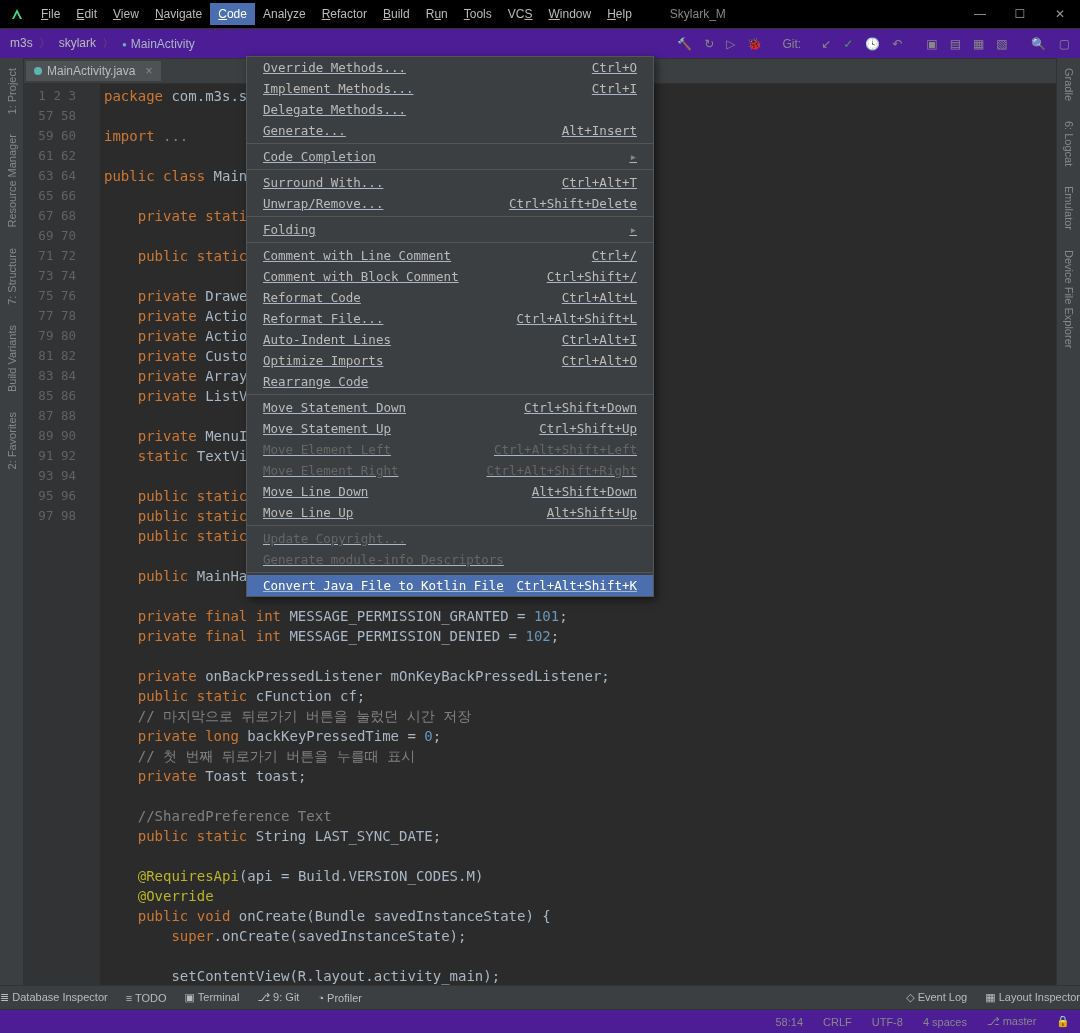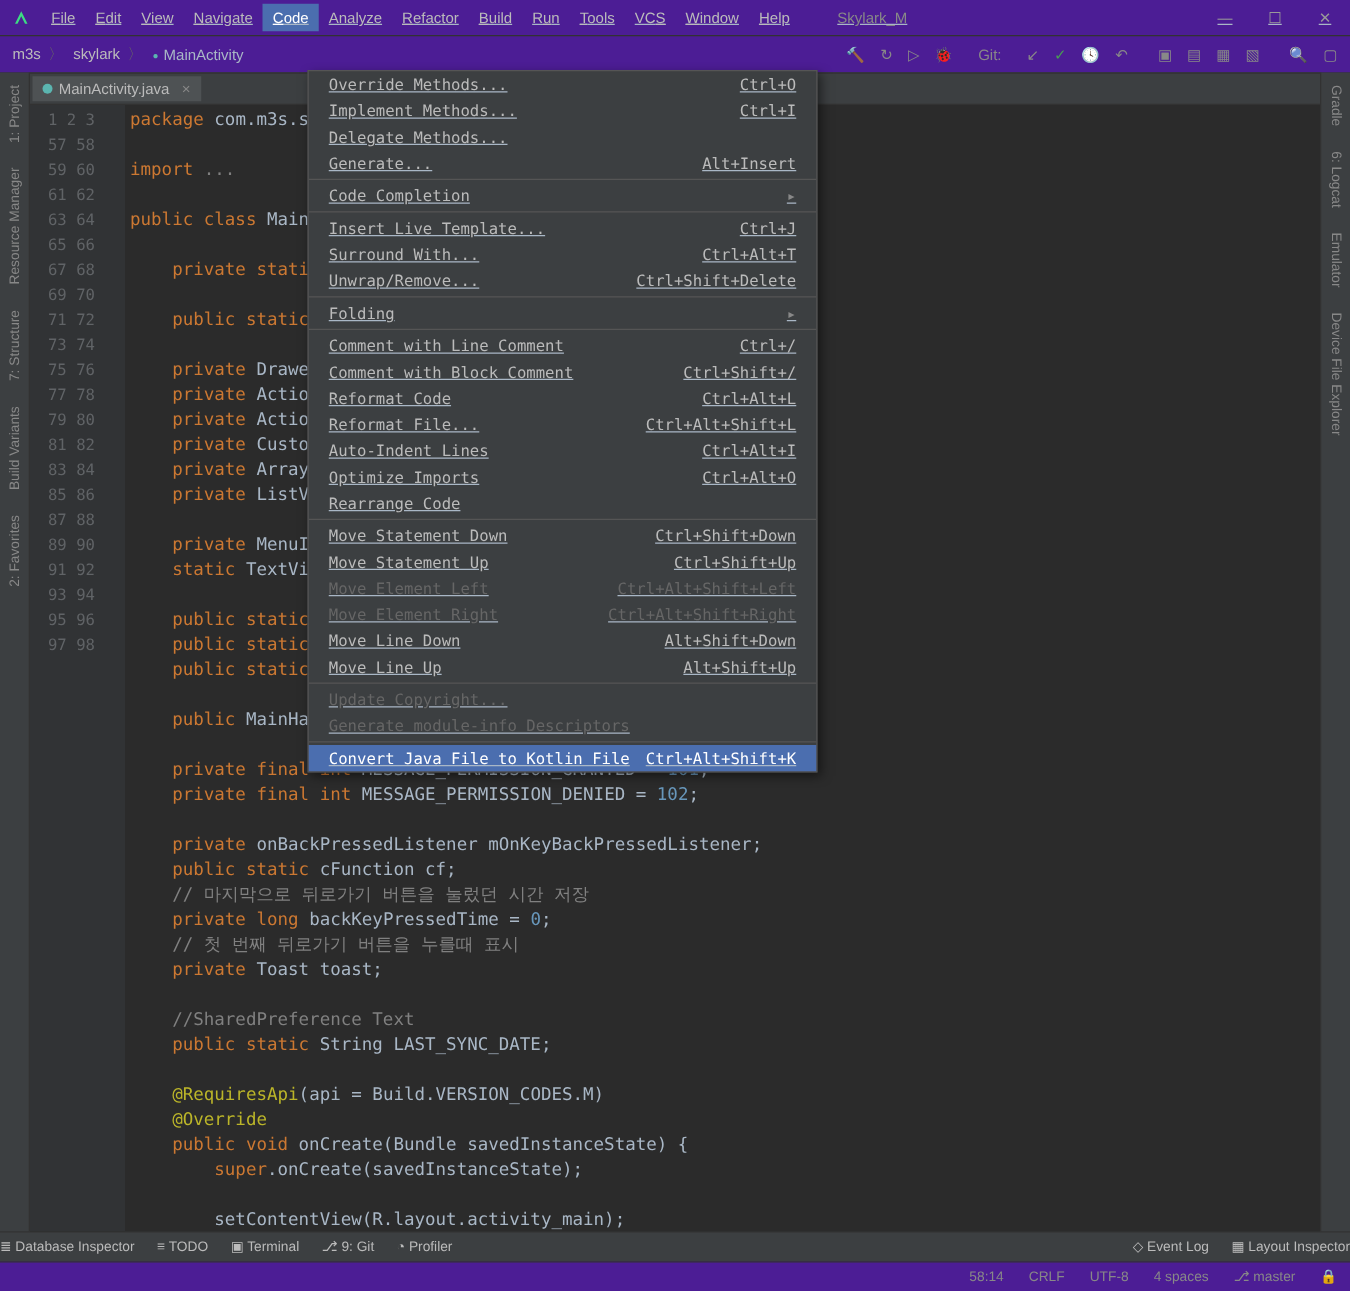--- a/index.html
+++ b/index.html
@@ -1,17 +1,17 @@
 <!DOCTYPE html>
 <html><head>
 <meta charset="utf-8">
 <style>
 * { margin: 0; padding: 0; box-sizing: border-box; }
 body { font-family: 'Segoe UI', sans-serif; font-size: 12px; background: #2b2b2b; color: #a9b7c6; width: 1080px; height: 1033px; overflow: hidden; }
-.titlebar { height: 28px; background: #4c1d95; display: flex; align-items: center; text-decoration: underline; }
+.titlebar { height: 28px; background: #000000; display: flex; align-items: center; }
 .app-icon { width: 25px; height: 25px; margin: 0 4px; display:flex; align-items:center; justify-content:center; }
 .menubar { display: flex; }
 .menubar .mi { padding: 4px 8px; color: #bbb; cursor: pointer; }
 .menubar .mi.active { background: #4b6eaf; color: #fff; }
 .menubar .mi u { text-decoration: underline; }
 .project-name { margin-left: 30px; color: #888; }
 .win-controls { margin-left: auto; display: flex; }
 .win-controls span { width: 40px; text-align: center; color: #999; }
 .navbar { height: 30px; background: #4c1d95; border-top: 1px solid #323232; display: flex; align-items: center; padding: 0 10px; font-size: 12px; }
 .crumb { color: #bbb; margin-right: 8px; }
@@ -234,24 +234,20 @@
           <span>Generate...</span>
           <span>Alt+Insert</span>
         </div>
         <div class="sep"></div>
         <div class="ditem">
           <span>Code Completion</span>
           <span class="arr">▸</span>
         </div>
         <div class="sep"></div>
         <div class="ditem">
-          <span>Insert Live Template...</span>
-          <span>Ctrl+J</span>
-        </div>
-        <div class="ditem">
           <span>Surround With...</span>
           <span>Ctrl+Alt+T</span>
         </div>
         <div class="ditem">
           <span>Unwrap/Remove...</span>
           <span>Ctrl+Shift+Delete</span>
         </div>
         <div class="sep"></div>
         <div class="ditem">
           <span>Folding</span>

